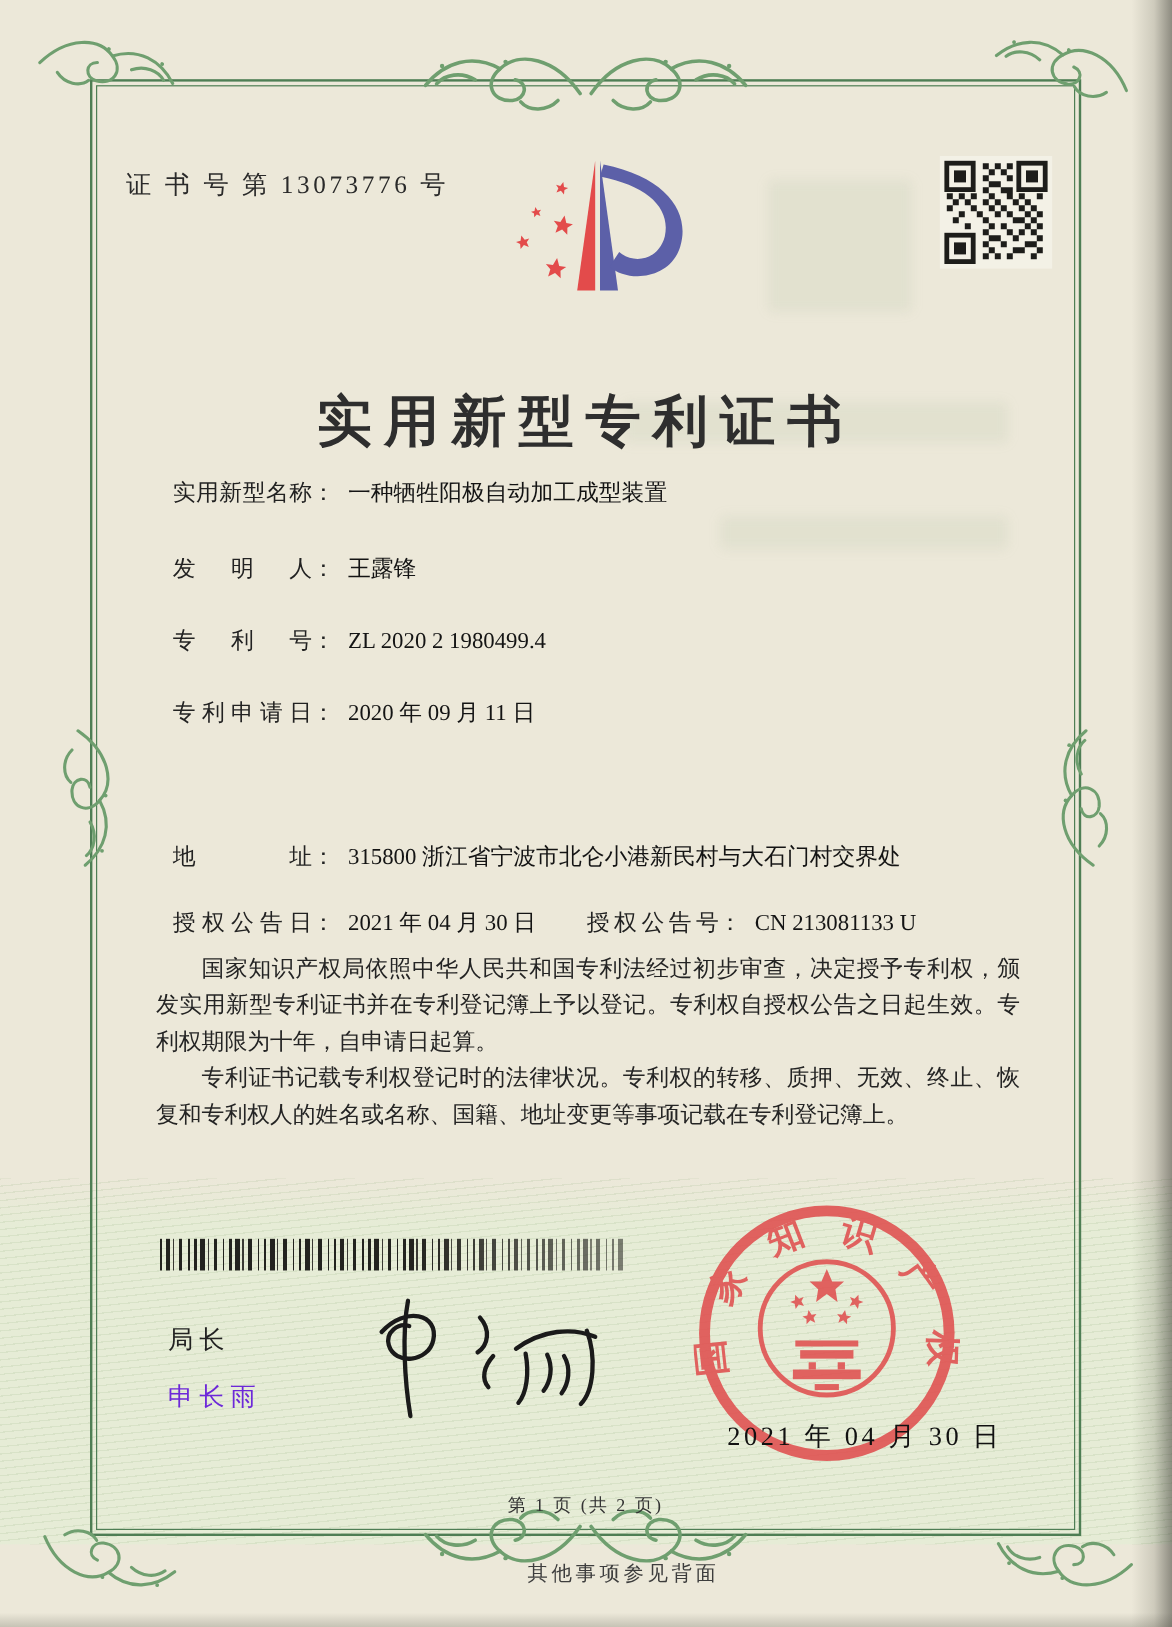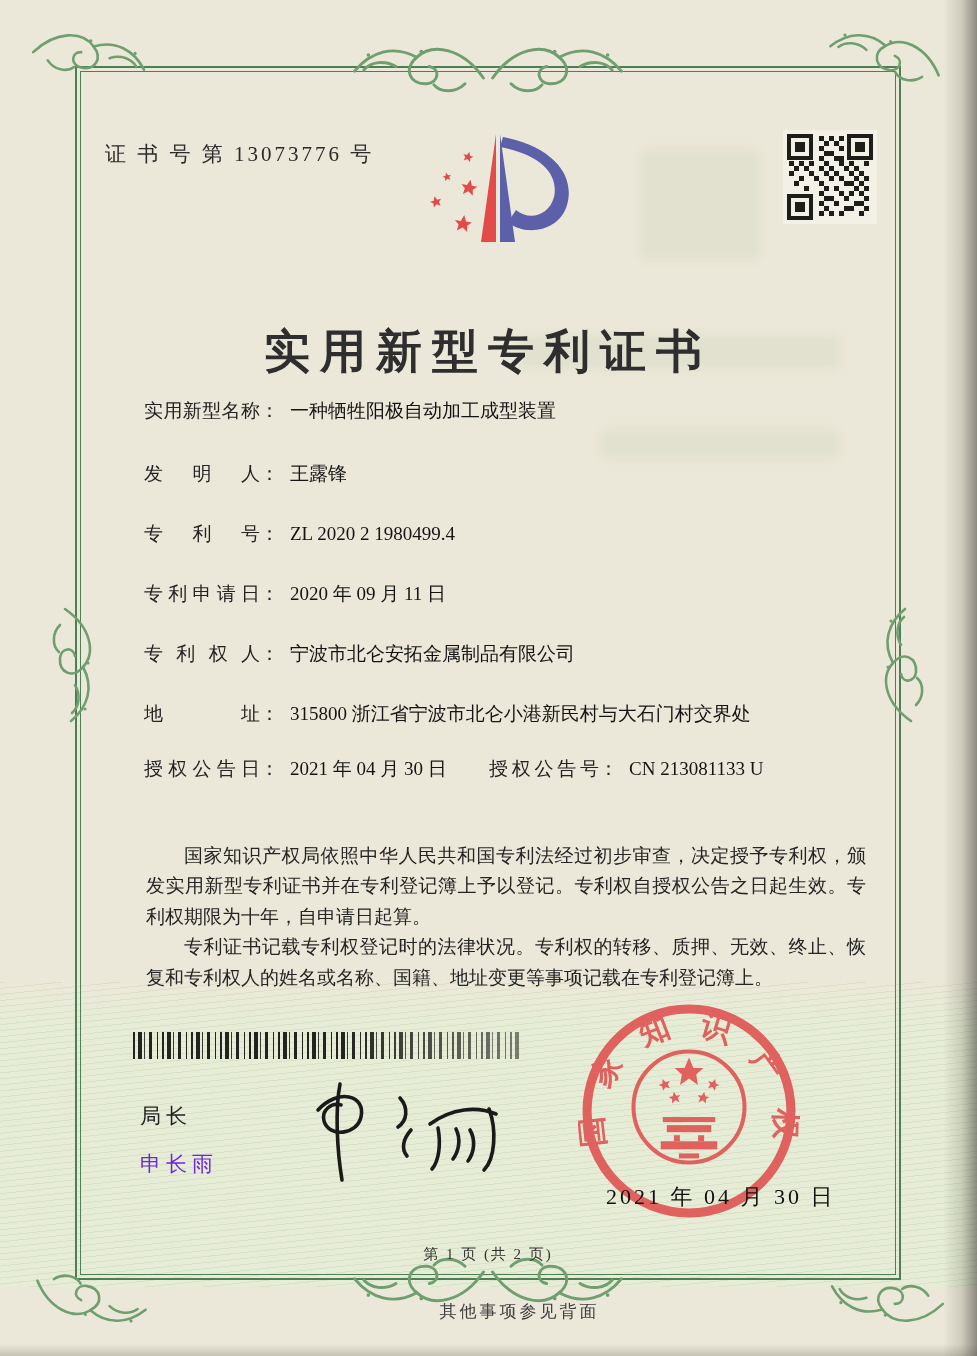--- a/index.html
+++ b/index.html
@@ -38,21 +38,21 @@
   .title{
     position:absolute;left:75px;top:282px;width:826px;text-align:center;
     font-size:46px;font-weight:bold;letter-spacing:10px;color:#2e2e2e;margin-top:39px;
   }
   .row{position:absolute;left:144px;font-size:19px;white-space:nowrap;}
   .lab{display:inline-block;width:116px;text-align:justify;text-align-last:justify;color:#222;vertical-align:bottom;}
   .col{color:#222;}
   .val{margin-left:11px;color:#141414;}
   .pair2{position:absolute;left:345px;top:0;}
   .pair2 .lab{width:110px;}
-  .paras{position:absolute;left:146px;top:793px;width:720px;font-size:19px;line-height:1.6;color:#242424;text-align:justify;margin-top:48px;}
+  .paras{position:absolute;left:130px;top:793px;width:720px;font-size:19px;line-height:1.6;color:#242424;text-align:justify;}
   .paras p{margin:0;text-indent:2em;}
   .barcode{
     position:absolute;left:133px;top:1032px;width:388px;height:27px;
     background:
       repeating-linear-gradient(90deg,
         #23231f 0 2px, rgba(0,0,0,0) 2px 5px,
         #23231f 5px 9px, rgba(0,0,0,0) 9px 11px,
         #3a3a34 11px 12px, rgba(0,0,0,0) 12px 16px,
         #23231f 16px 19px, rgba(0,0,0,0) 19px 24px,
         #23231f 24px 25px, rgba(0,0,0,0) 25px 29px);
@@ -185,23 +185,20 @@
   </div>
   <div class="row" style="top:461px">
     <span class="lab">发明人</span><span class="col">：</span><span class="val">王露锋</span>
   </div>
   <div class="row" style="top:521px">
     <span class="lab">专利号</span><span class="col">：</span><span class="val">ZL 2020 2 1980499.4</span>
   </div>
   <div class="row" style="top:581px">
     <span class="lab">专利申请日</span><span class="col">：</span><span class="val">2020 年 09 月 11 日</span>
   </div>
-  <div class="row" style="top:641px">
-    <span class="lab">专利权人</span><span class="col">：</span><span class="val">宁波市北仑安拓金属制品有限公司</span>
-  </div>
   <div class="row" style="top:701px">
     <span class="lab">地址</span><span class="col">：</span><span class="val">315800 浙江省宁波市北仑小港新民村与大石门村交界处</span>
   </div>
   <div class="row" style="top:756px">
     <span class="lab">授权公告日</span><span class="col">：</span><span class="val">2021 年 04 月 30 日</span>
     <span class="pair2">
       <span class="lab">授权公告号</span><span class="col">：</span><span class="val">CN 213081133 U</span>
     </span>
   </div>
 

